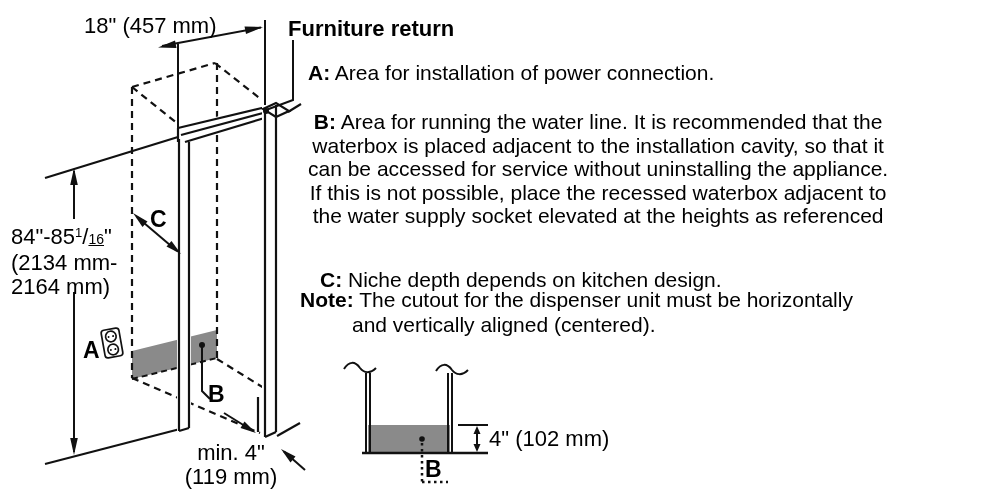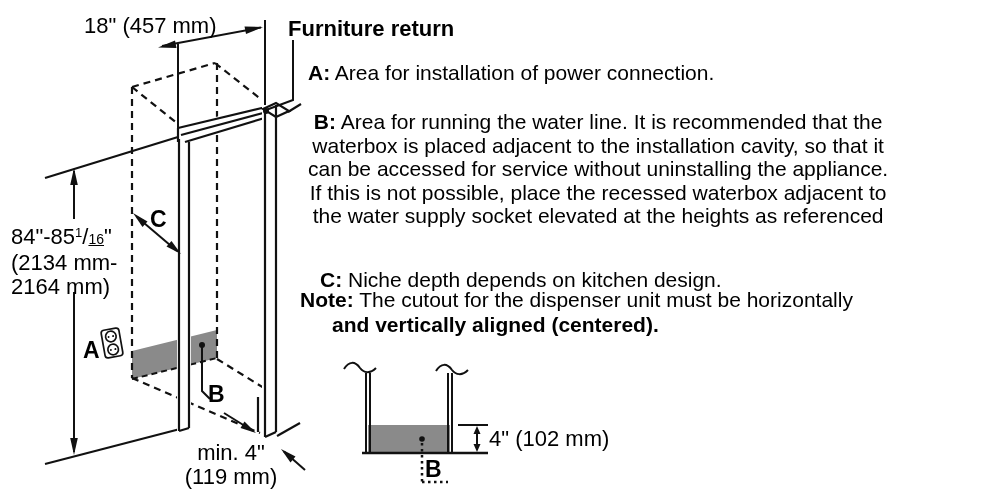--- a/index.html
+++ b/index.html
@@ -5,21 +5,21 @@
   html,body{margin:0;padding:0;background:#fff;}
   #canvas{position:relative;width:1000px;height:500px;background:#fff;overflow:hidden;
           font-family:"Liberation Sans", sans-serif;color:#000;}
   #linework{position:absolute;left:0;top:0;width:1000px;height:500px;}
   .lbl{position:absolute;white-space:nowrap;font-size:22px;line-height:24px;}
   .body-lbl{position:absolute;white-space:nowrap;font-size:21px;line-height:23.5px;}
   .big-letter{position:absolute;font-size:23px;font-weight:bold;white-space:nowrap;}
   .sup{font-size:13px;vertical-align:7px;}
   .den{font-size:14px;text-decoration:underline;}
   .center{text-align:center;}
-  .note-indent{margin-left:32px;font-weight:bold;}
+  .note-indent{margin-left:52px;}
 </style>
 </head>
 <body>
 
 <div id="canvas">
 
   <svg id="linework" viewBox="0 0 1000 500">
 
     <g stroke="#111" stroke-width="2.2" fill="none">
       <path d="M45,178 L178,137"></path>

